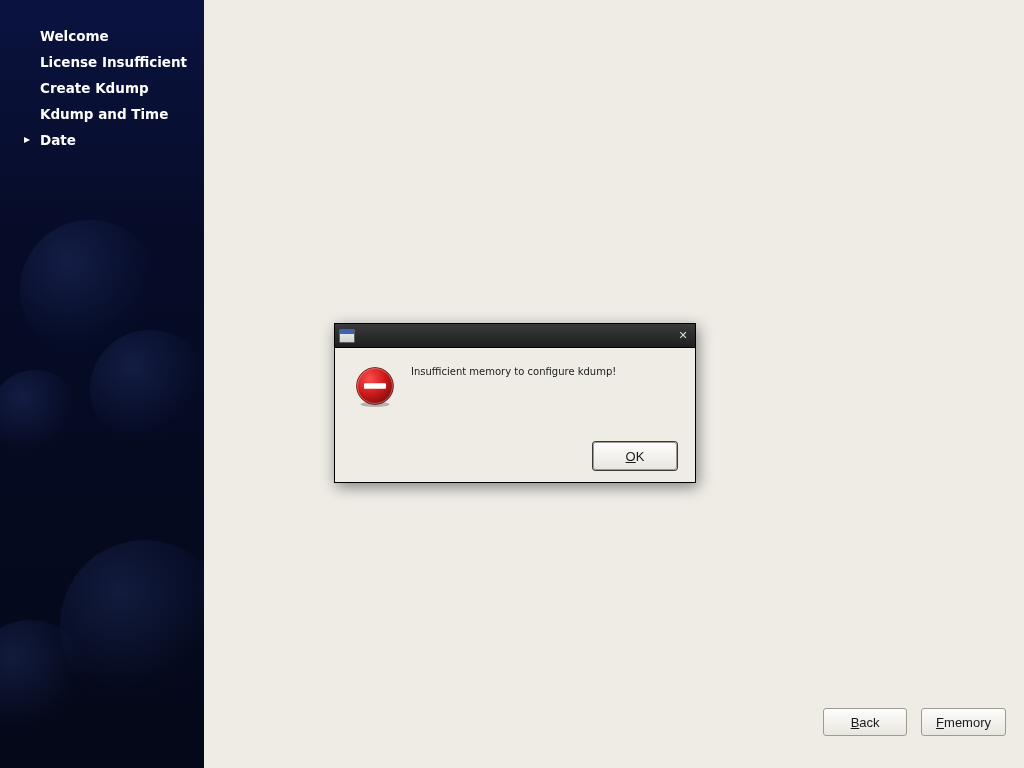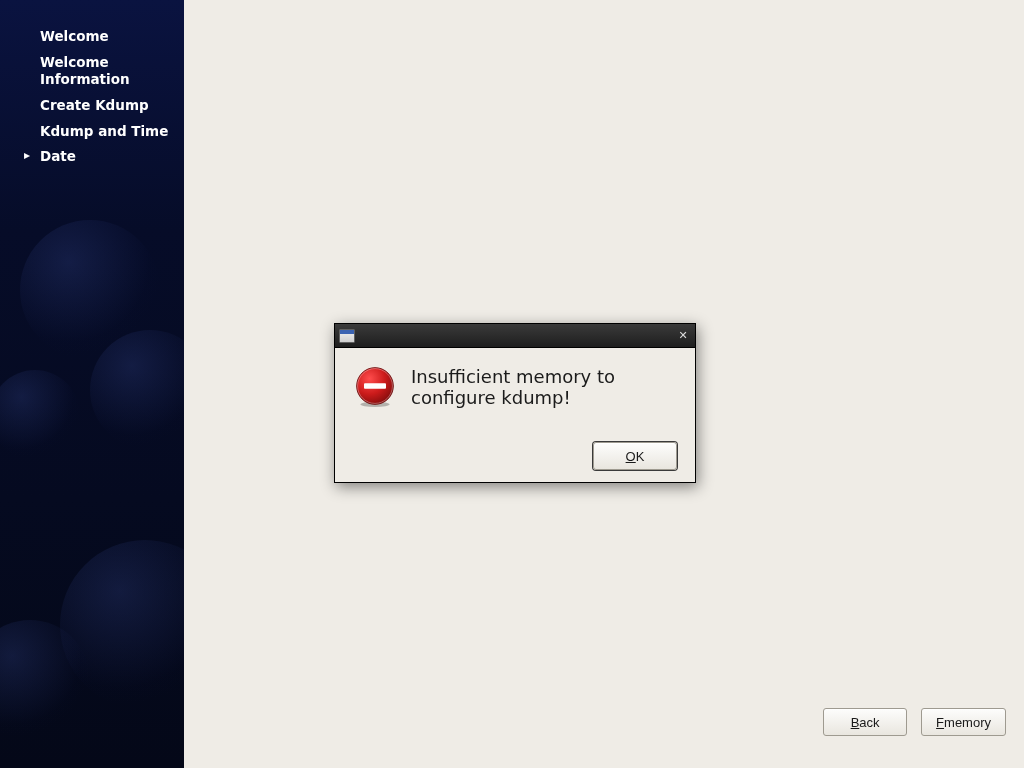--- a/index.html
+++ b/index.html
@@ -7,21 +7,21 @@
       width: 1024px;
       height: 768px;
       font-family: "DejaVu Sans", "Liberation Sans", sans-serif;
       overflow: hidden;
       position: relative;
       background: #efece6;
     }
     .sidebar {
       position: absolute;
       left: 0; top: 0;
-      width: 184px; height: 768px;
+      width: 204px; height: 768px;
       background: #060b1f;
       background: linear-gradient(180deg, #0a1340 0%, #060c28 30%, #040818 100%);
       overflow: hidden;
     }
     .sidebar .bubble {
       position: absolute;
       border-radius: 50%;
       background: radial-gradient(circle at 35% 30%, rgba(60,80,160,0.25), rgba(10,18,60,0.05) 60%, rgba(0,0,0,0) 70%);
     }
     .b1 { width: 140px; height: 140px; left: 20px; top: 220px; }
@@ -130,42 +130,42 @@
     }
     .dialog-row {
       display: flex;
       align-items: flex-start;
       gap: 14px;
     }
     .error-icon {
       width: 44px; height: 44px; flex: 0 0 44px;
     }
     .dialog-msg {
-      font-size: 18px;
+      font-size: 10px;
       color: #1b1b1b;
       padding-top: 2px;
     }
     .dialog-actions {
       display: flex;
       justify-content: flex-end;
       padding-top: 34px;
     }
   </style>
 </head>
 <body>
 
 <div class="sidebar">
   <div class="bubble b1"></div>
   <div class="bubble b2"></div>
   <div class="bubble b3"></div>
   <div class="bubble b4"></div>
   <div class="bubble b5"></div>
   <div class="nav">
     <div class="nav-item">Welcome</div>
-    <div class="nav-item">Welcome Information</div>
+    <div class="nav-item">License Insufficient</div>
     <div class="nav-item">Create Kdump</div>
     <div class="nav-item">Kdump and Time</div>
     <div class="nav-item active">Date</div>
   </div>
 </div>
 
 <div class="content">
   <div class="footer-buttons">
     <button class="gtk-btn">
       <span class="mn">B</span>

